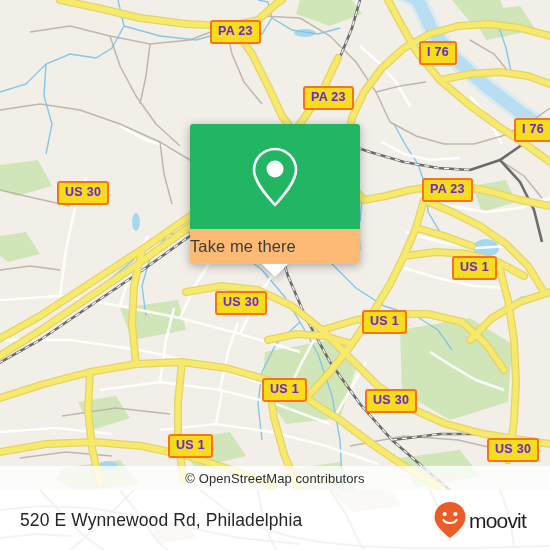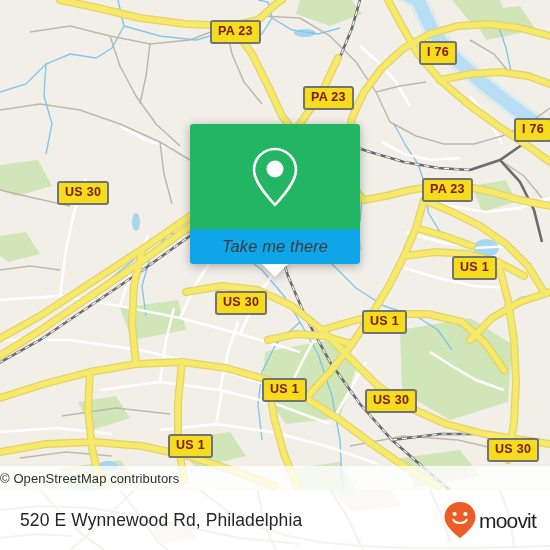--- a/index.html
+++ b/index.html
@@ -28,20 +28,21 @@
   #map-svg { position: absolute; left:0; top:0; width:550px; height:492px; display:block; }
 
   
   #attribution-bar {
     position: absolute;
     left: 0; top: 466px;
     width: 550px; height: 24px;
     background: rgba(255,255,255,0.78);
     display: flex; align-items: center;
     z-index: 30;
+    justify-content: center;
   }
   #attribution-bar .attr-text {
     font-size: 13px;
     color: #2e2e2e;
     letter-spacing: .1px;
     white-space: nowrap;
   }
 
   
   #popup-card {
@@ -50,26 +51,25 @@
     width: 170px;
     z-index: 40;
     filter: drop-shadow(0 2px 5px rgba(0,0,0,0.30));
   }
   #popup-head {
     height: 105px;
     border-radius: 3px 3px 0 0;
     display: flex; align-items: center; justify-content: center;
   }
   #popup-body {
-    background: #0ea5e9;
+    background: #fdba74;
     height: 35px;
     border-radius: 0 0 3px 3px;
-    display: flex; align-items: center; justify-content: center;
+    display: flex; align-items: center; 
     position: relative;
-    font-style: italic;
   }
   #popup-label {
     font-size: 16.5px;
     color: #3c3c3c;
     letter-spacing: .1px;
   }
   #popup-tail {
     position: absolute;
     left: 50%; top: 100%;
     transform: translateX(-50%);
@@ -77,23 +77,23 @@
     border-left: 13px solid transparent;
     border-right: 13px solid transparent;
     border-top: 13px solid #ffffff;
   }
 
   
   .shield {
     position: absolute;
     z-index: 20;
     background: #f5dd1e;
-    border: 2px solid #737373;
+    border: 2px solid #f97316;
     border-radius: 3px;
-    color: #7f1d1d;
+    color: #6d28d9;
     font-weight: bold;
     font-size: 12.5px;
     line-height: 1;
     padding: 3px 6px 4px 6px;
     white-space: nowrap;
     letter-spacing: .3px;
     text-shadow: 0 0 1px rgba(160,140,0,0.35);
   }
 
   
@@ -108,21 +108,21 @@
   #footer-watermark {
     position: absolute; left: 0; top: 0;
     width: 550px; height: 60px;
     opacity: .30;
   }
   #footer-inner {
     position: relative;
     width: 550px; height: 60px;
     display: flex; align-items: center;
     justify-content: space-between;
-    padding: 0 14px 0 20px;
+    padding: 0 24px 0 20px;
   }
   #footer-address {
     font-size: 17.5px;
     color: #262626;
     letter-spacing: .1px;
     white-space: nowrap;
   }
   #brand {
     display: flex; align-items: center;
     gap: 2px;

